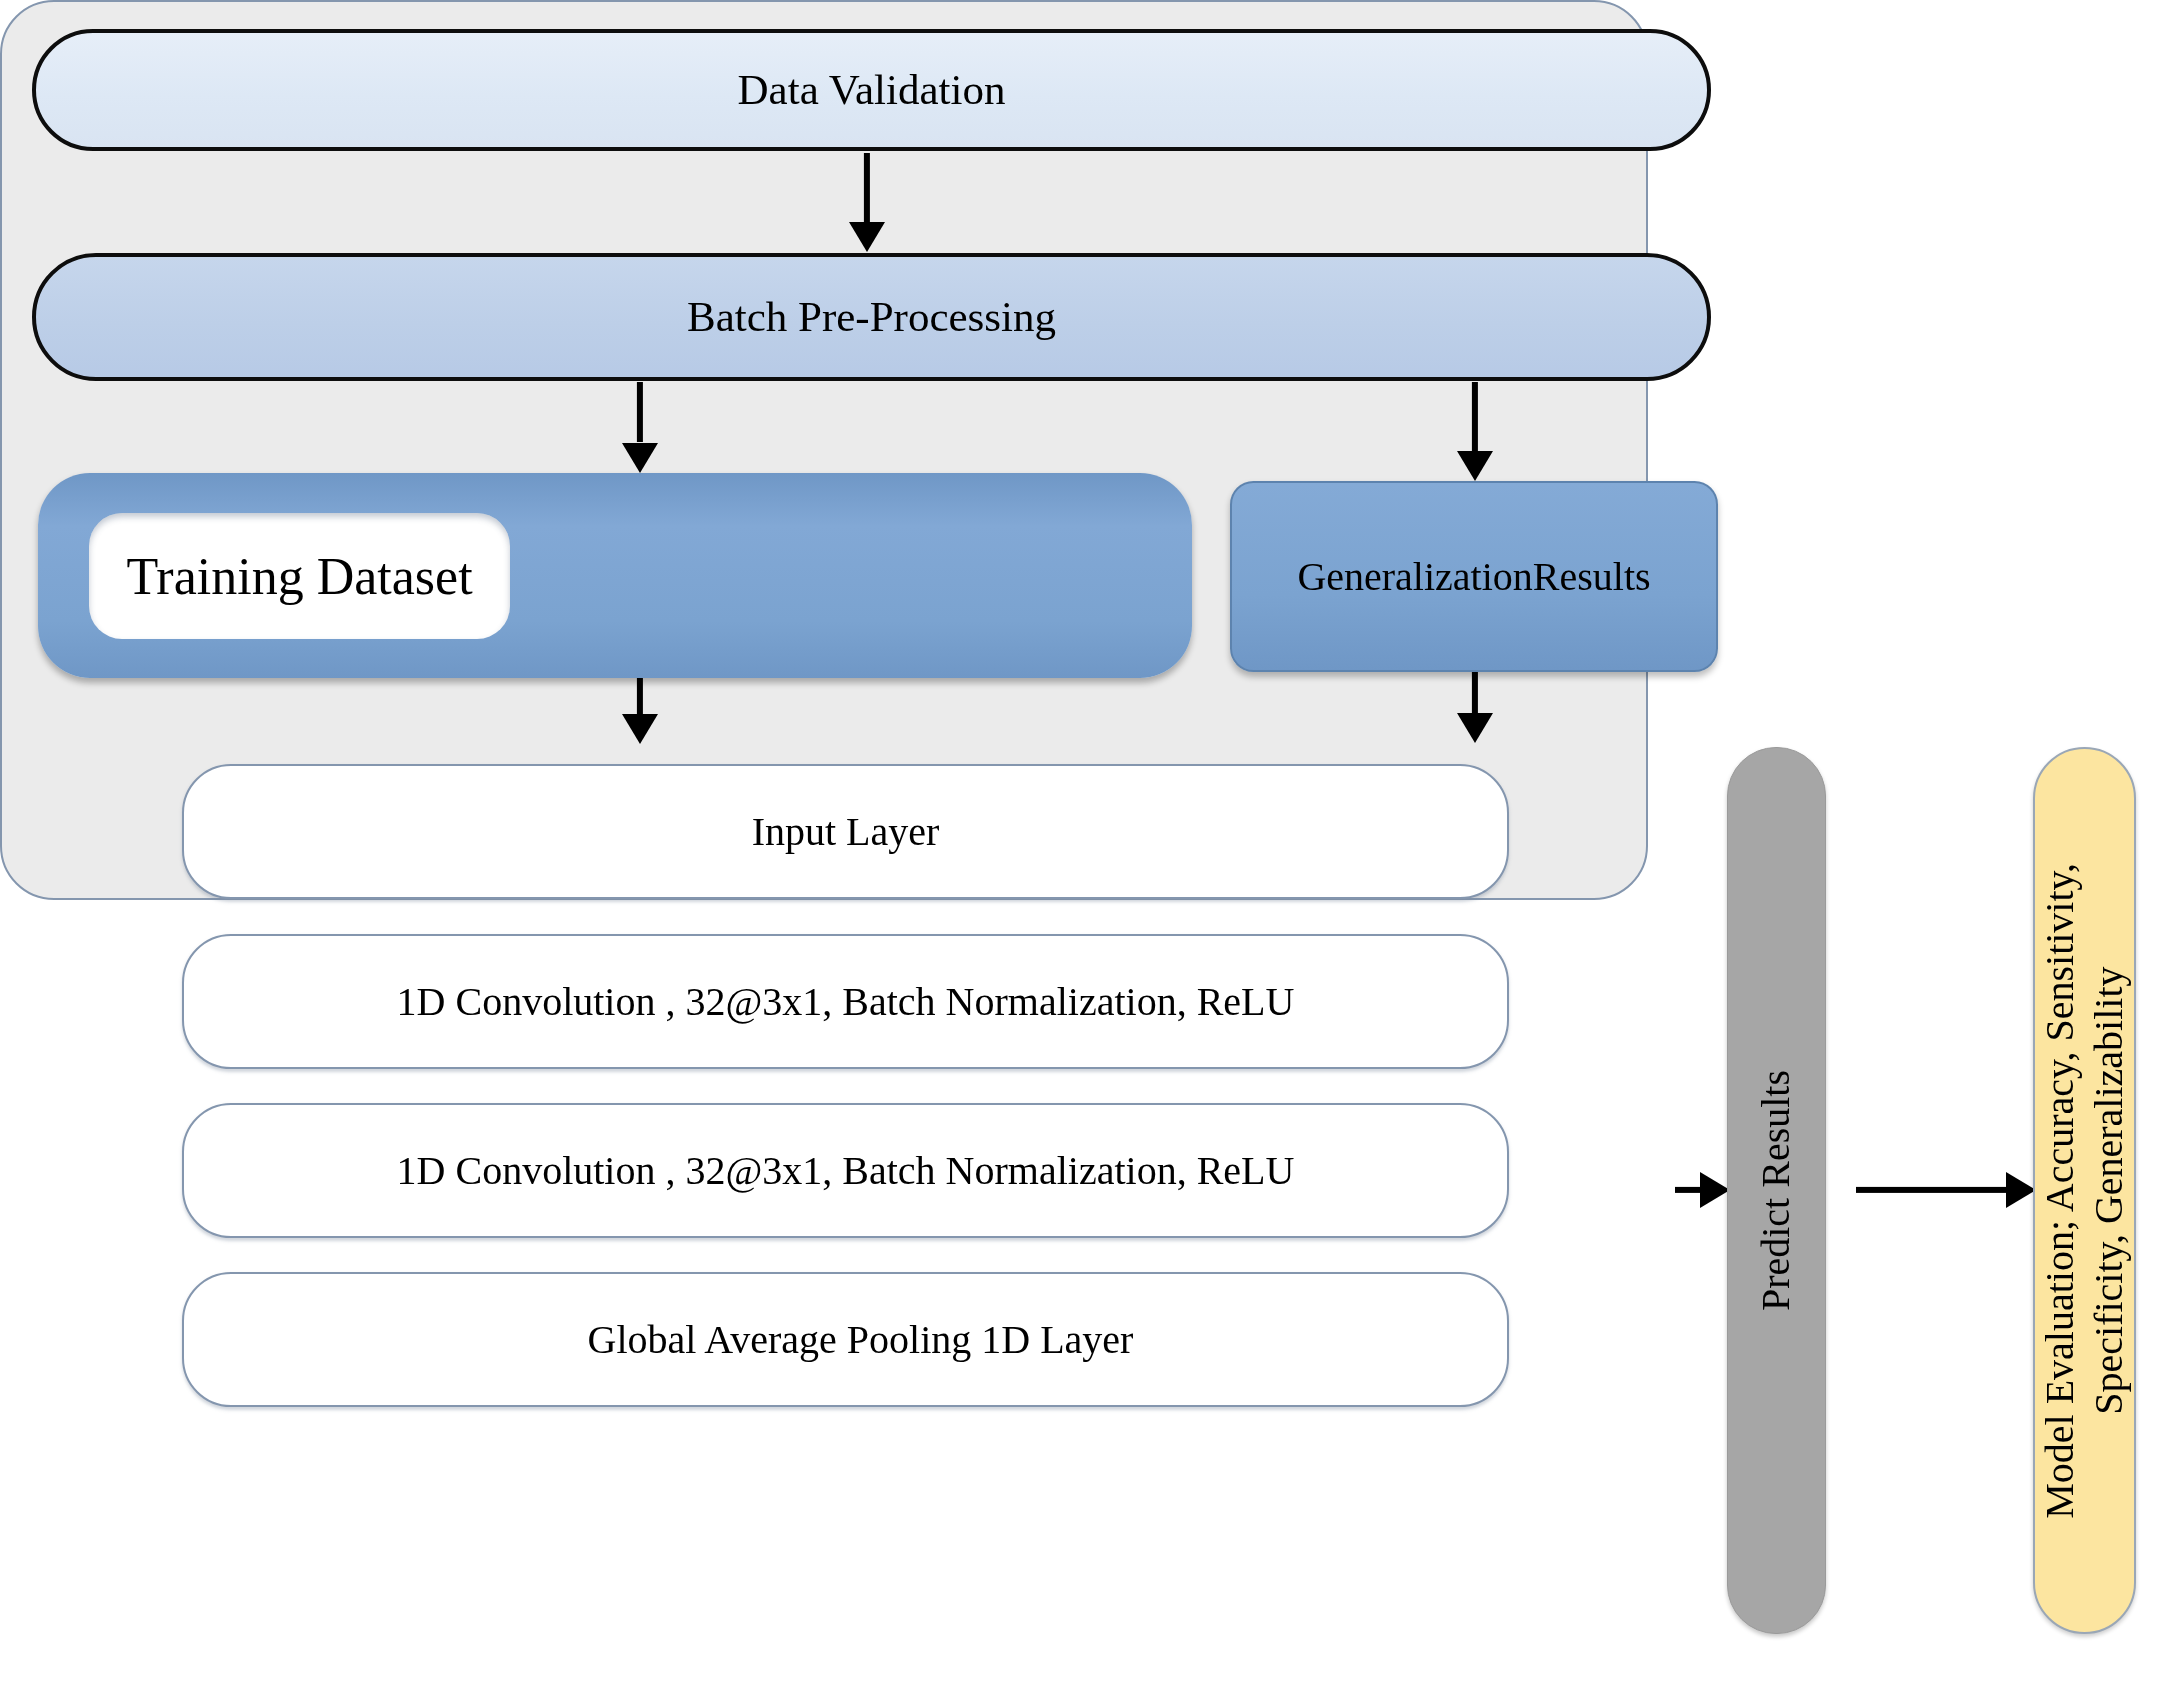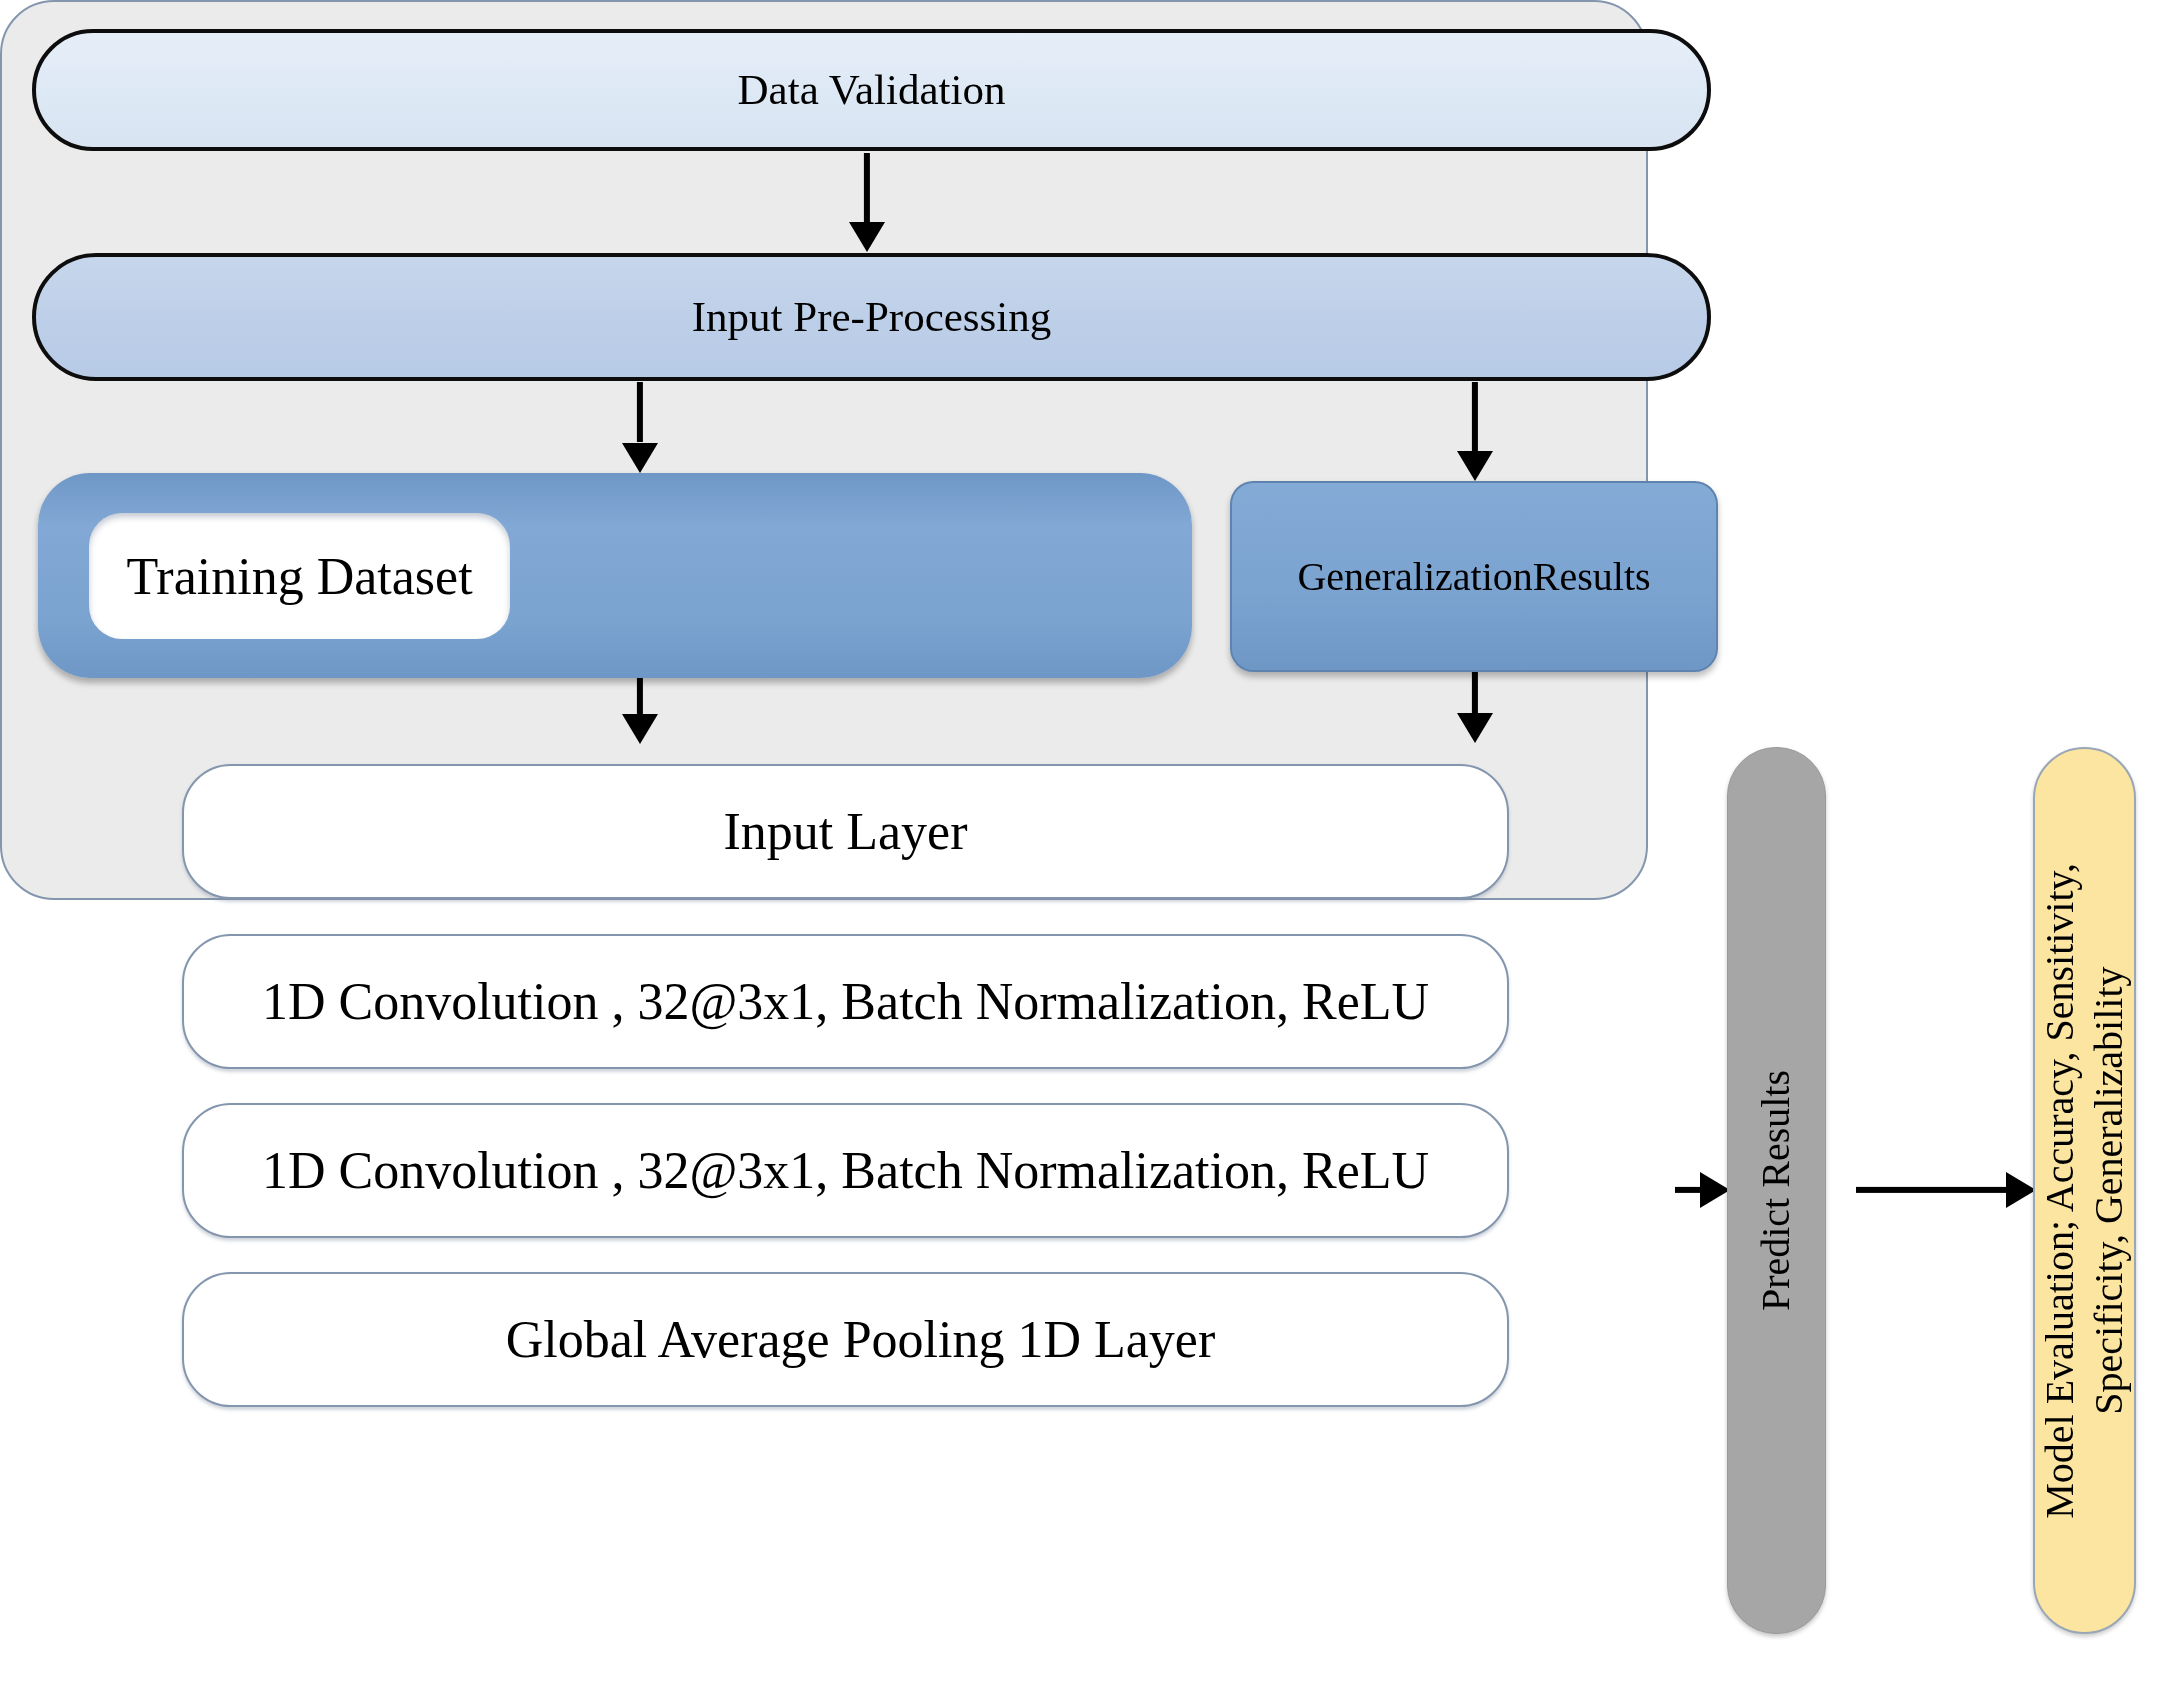--- a/index.html
+++ b/index.html
@@ -99,21 +99,21 @@
     box-sizing: border-box;
     display: flex;
     align-items: center;
     justify-content: center;
     left: 182px;
     width: 1327px;
     height: 135px;
     background: #ffffff;
     border: 2.7px solid #8496ae;
     border-radius: 49px;
-    font-size: 52px;
+    font-size: 40px;
     box-shadow: 0 2.7px 3.4px rgba(120,135,155,0.35);
   }
   .layer-0 { top: 764px; }
   .layer-1 { top: 934px; }
   .layer-2 { top: 1103px; }
   .layer-3 { top: 1272px; padding-left: 30px; }
   .layer-4 { top: 1441px; }
 
   
   .vbar {
@@ -194,21 +194,21 @@
 
 <div class="stage">
 
   <div class="node bar-validation">Data Validation</div>
 
   <div class="arrow-v" style="left: 846px; top: 153px; width: 41px; height: 99px;">
     <div class="shaft" style="height: 69px;"></div>
     <div class="head"></div>
   </div>
 
-  <div class="node bar-preprocessing">Input Pre-Processing</div>
+  <div class="node bar-preprocessing">Batch Pre-Processing</div>
 
   <div class="arrow-v" style="left: 619px; top: 382px; width: 41px; height: 91px;">
     <div class="shaft" style="height: 60px;"></div>
     <div class="head"></div>
   </div>
 
   <div class="arrow-v" style="left: 1454px; top: 382px; width: 41px; height: 99px;">
     <div class="shaft" style="height: 69px;"></div>
     <div class="head"></div>
   </div>

